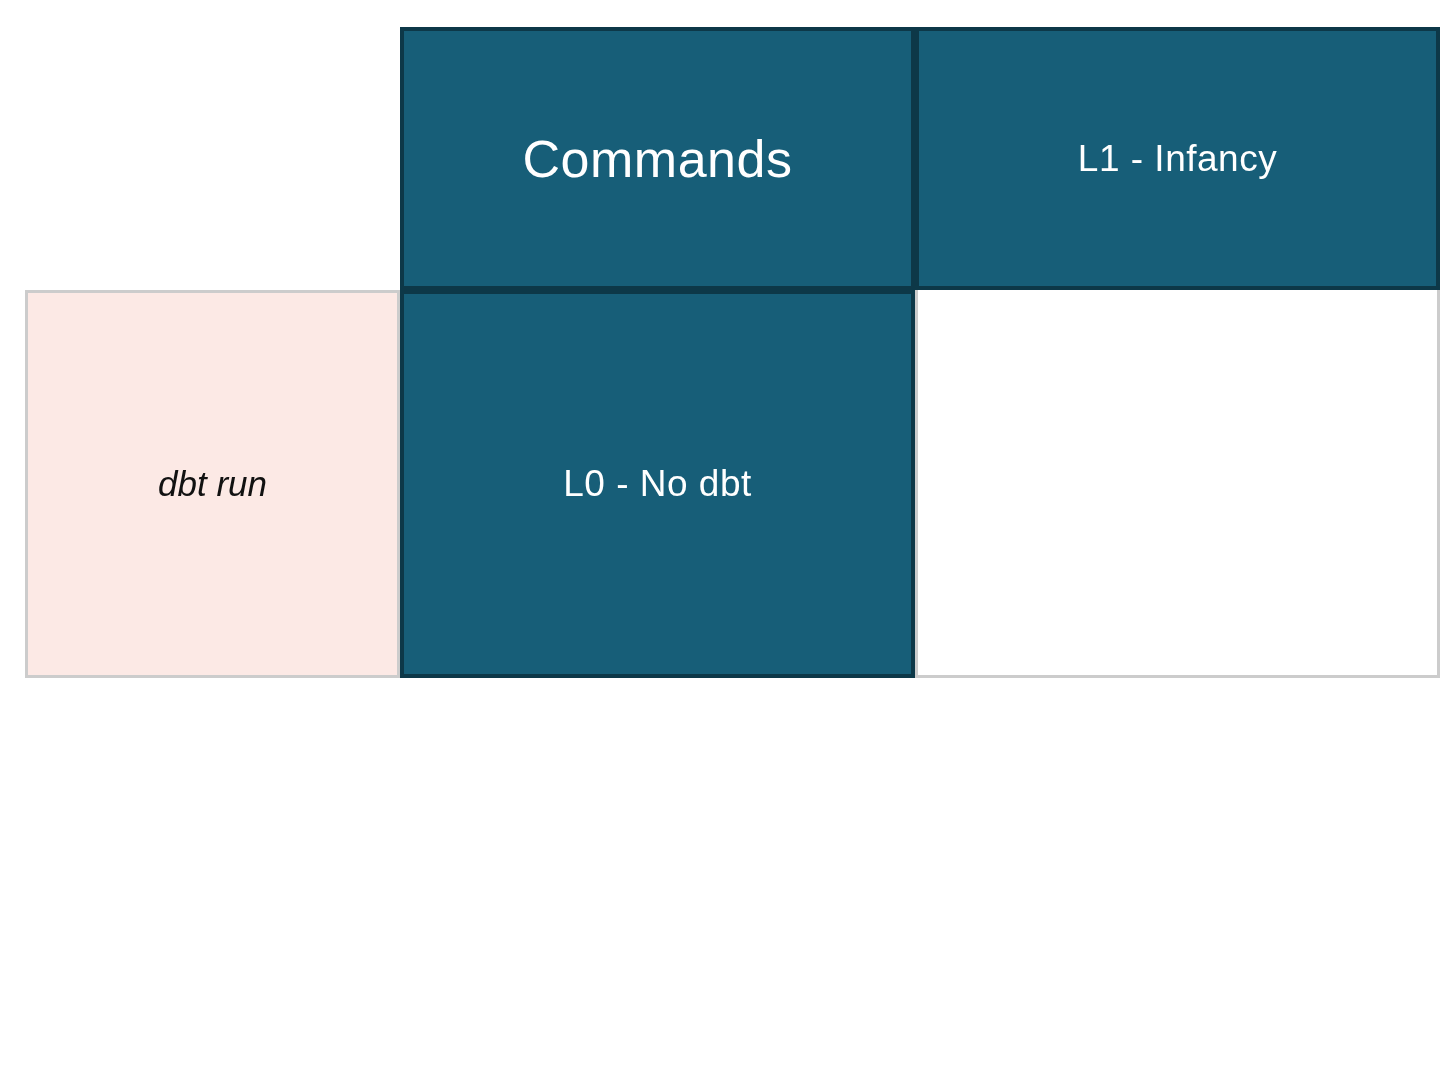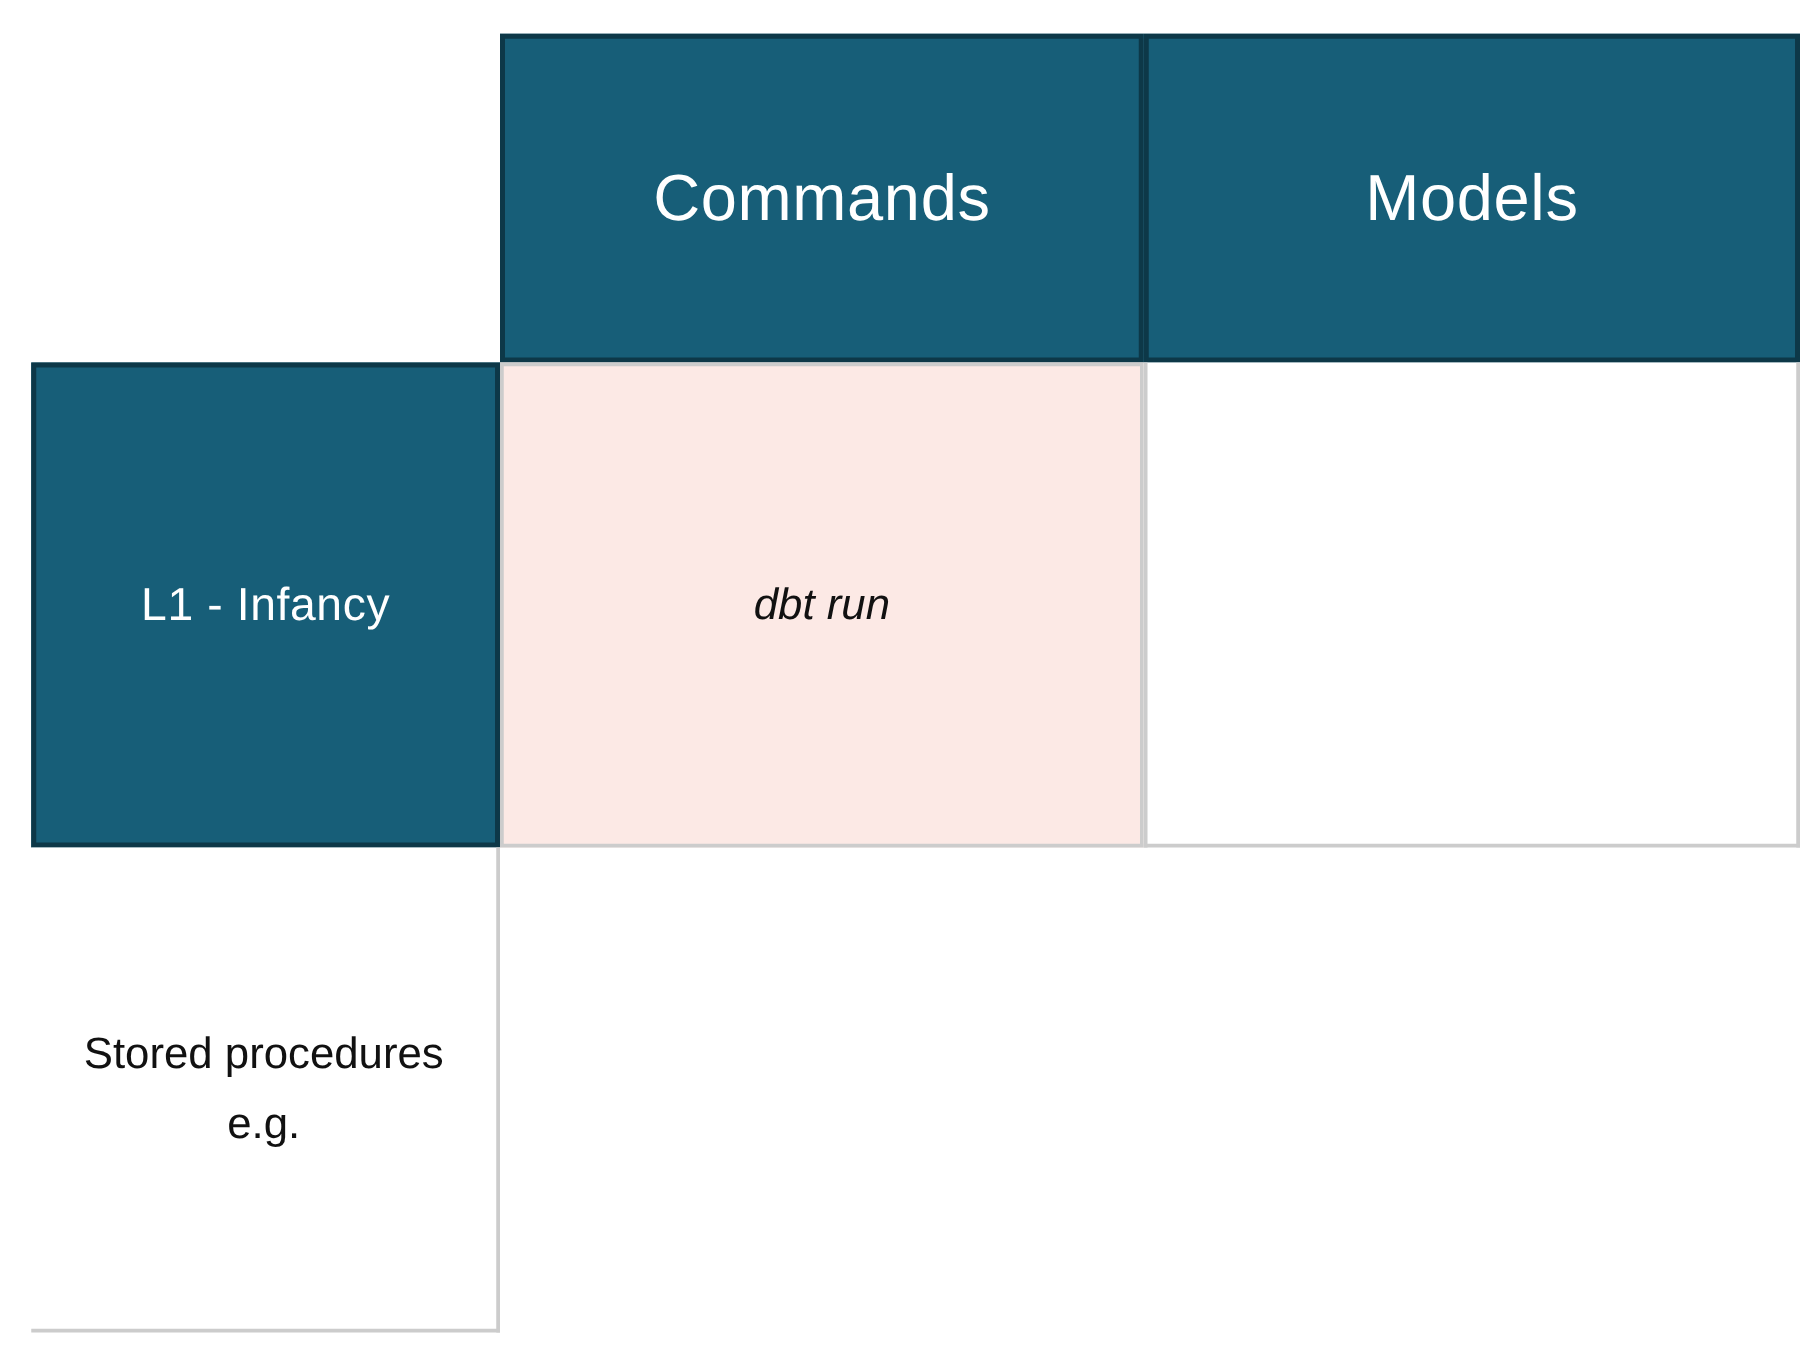--- a/index.html
+++ b/index.html
@@ -63,35 +63,32 @@
 <body>
 
 <div class="matrix">
 
   <div class="cell cell-spacer"></div>
 
   <div class="cell cell-header col-header">
     <span>Commands</span>
   </div>
 
-  <div class="cell cell-header col-header">
-    <span>Models</span>
-  </div>
 
   <div class="cell cell-header row-header">
     <span>L1 - Infancy</span>
   </div>
 
   <div class="cell cell-content row-highlight adj-top adj-left">
     <span>dbt run</span>
   </div>
 
 
+  <div class="cell cell-header row-header">
+    <span>L0 - No dbt</span>
+  </div>
 
   <div class="cell cell-content row-plain adj-left">
     <span></span>
   </div>
 
-  <div class="cell cell-content row-plain">
-    <span>Stored procedures e.g.</span>
-  </div>
 
 </div>
 
 </body></html>

